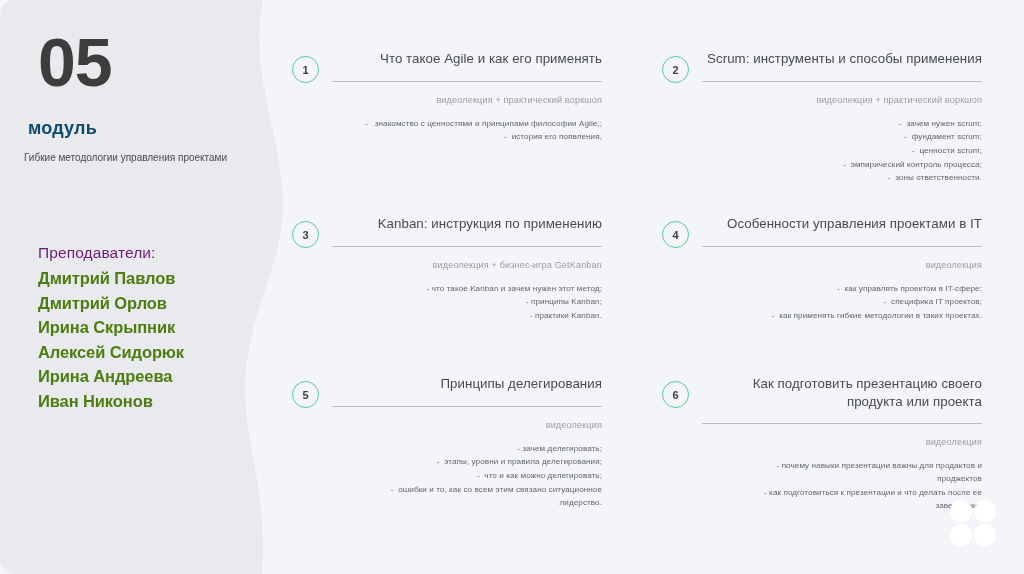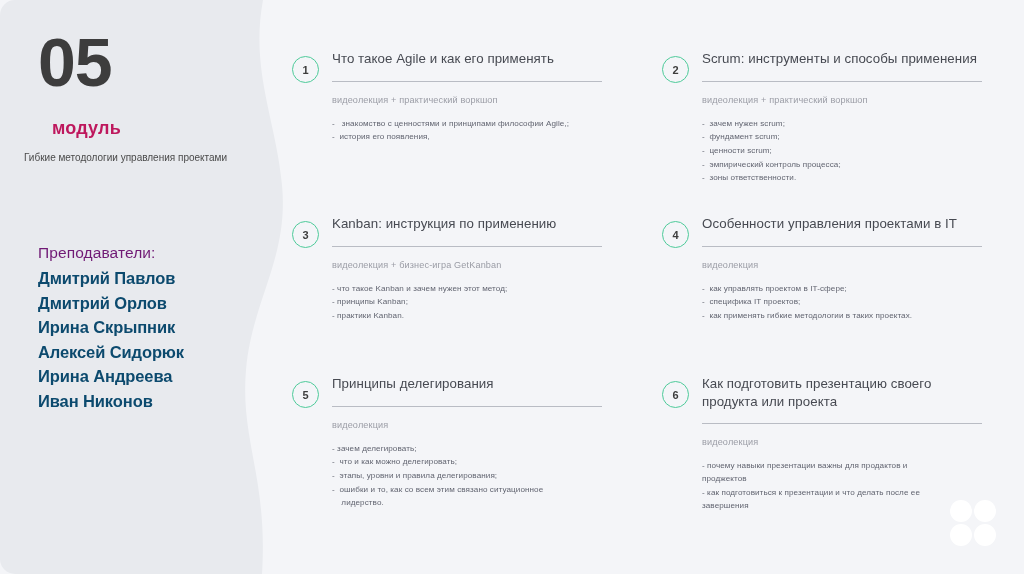--- a/index.html
+++ b/index.html
@@ -49,25 +49,25 @@
     left: 38px;
     top: 28px;
     font-size: 68px;
     font-weight: bold;
     letter-spacing: -1px;
     color: #3d3d3d;
     line-height: 1;
   }
   .module-word {
     position: absolute;
-    left: 52px;
+    left: 28px;
     top: 118px;
     font-size: 18px;
     font-weight: bold;
-    color: #be185d;
+    color: #0c4a6e;
     letter-spacing: 0.2px;
   }
   .module-subtitle {
     position: absolute;
     left: 24px;
     top: 151px;
     width: 210px;
     font-size: 10px;
     font-weight: normal;
     color: #4a4a4a;
@@ -86,21 +86,21 @@
     position: absolute;
     left: 38px;
     top: 266px;
     margin: 0;
     padding: 0;
     list-style: none;
   }
   .teachers-list li {
     font-size: 16.5px;
     font-weight: bold;
-    color: #0c4a6e;
+    color: #4d7c0f;
     line-height: 1.49;
     letter-spacing: -0.1px;
   }
 
   
   #content {
     position: absolute;
     left: 0;
     top: 0;
     width: 1024px;
@@ -130,20 +130,21 @@
     align-items: center;
     justify-content: center;
     font-size: 11px;
     font-weight: bold;
     color: #3d3d3d;
     background: transparent;
   }
 
   .card-body {
     margin-left: 40px;
+    text-align: right;
   }
 
   .card-title {
     font-size: 13.3px;
     color: #474a52;
     line-height: 1.38;
     font-weight: normal;
     letter-spacing: 0.05px;
     min-height: 20px;
   }
@@ -283,22 +284,22 @@
     </div>
 
     <div class="card col-left row-3">
       <div class="badge">5</div>
       <div class="card-body">
         <div class="card-title">Принципы делегирования</div>
         <div class="divider"></div>
         <div class="card-format">видеолекция</div>
         <ul class="bullets">
           <li>- зачем делегировать;</li>
+          <li>-  этапы, уровни и правила делегирования;</li>
           <li>-  что и как можно делегировать;</li>
-          <li>-  этапы, уровни и правила делегирования;</li>
           <li>-  ошибки и то, как со всем этим связано ситуационное
     лидерство.</li>
         </ul>
       </div>
     </div>
 
     <div class="card col-right row-3">
       <div class="badge">6</div>
       <div class="card-body">
         <div class="card-title">Как подготовить презентацию своего продукта или проекта</div>

